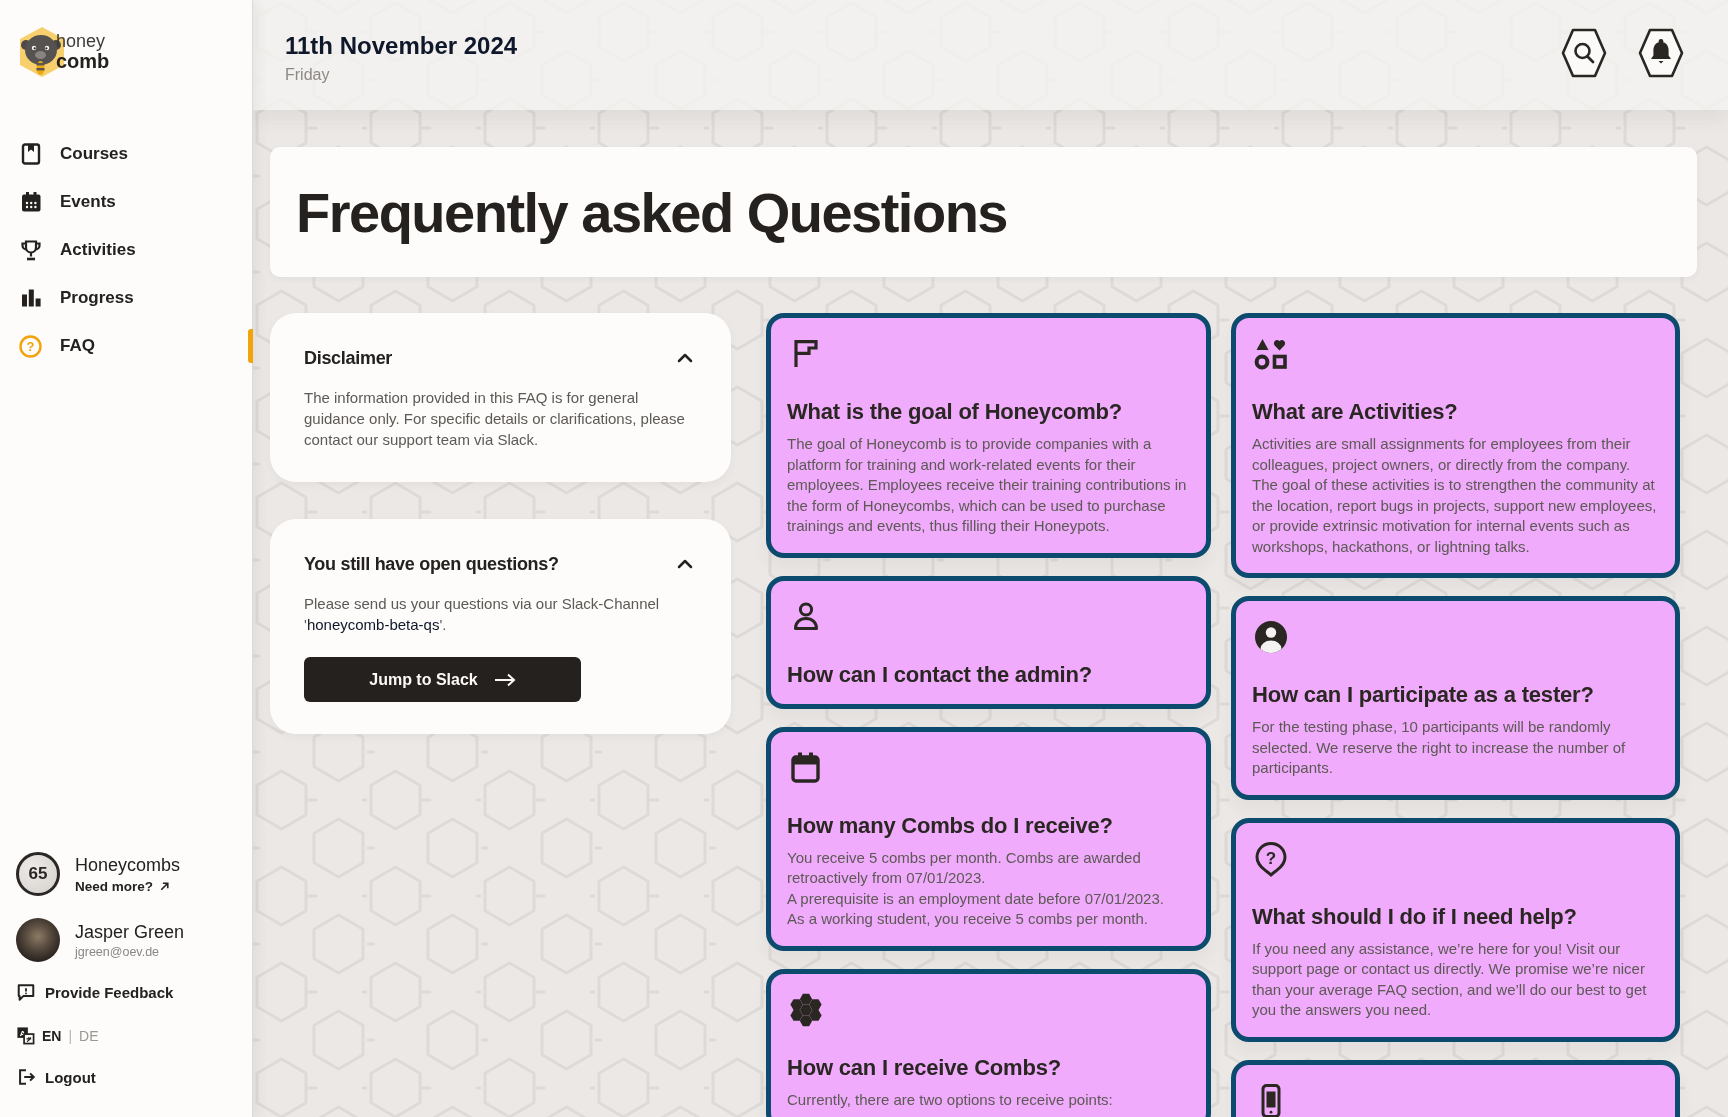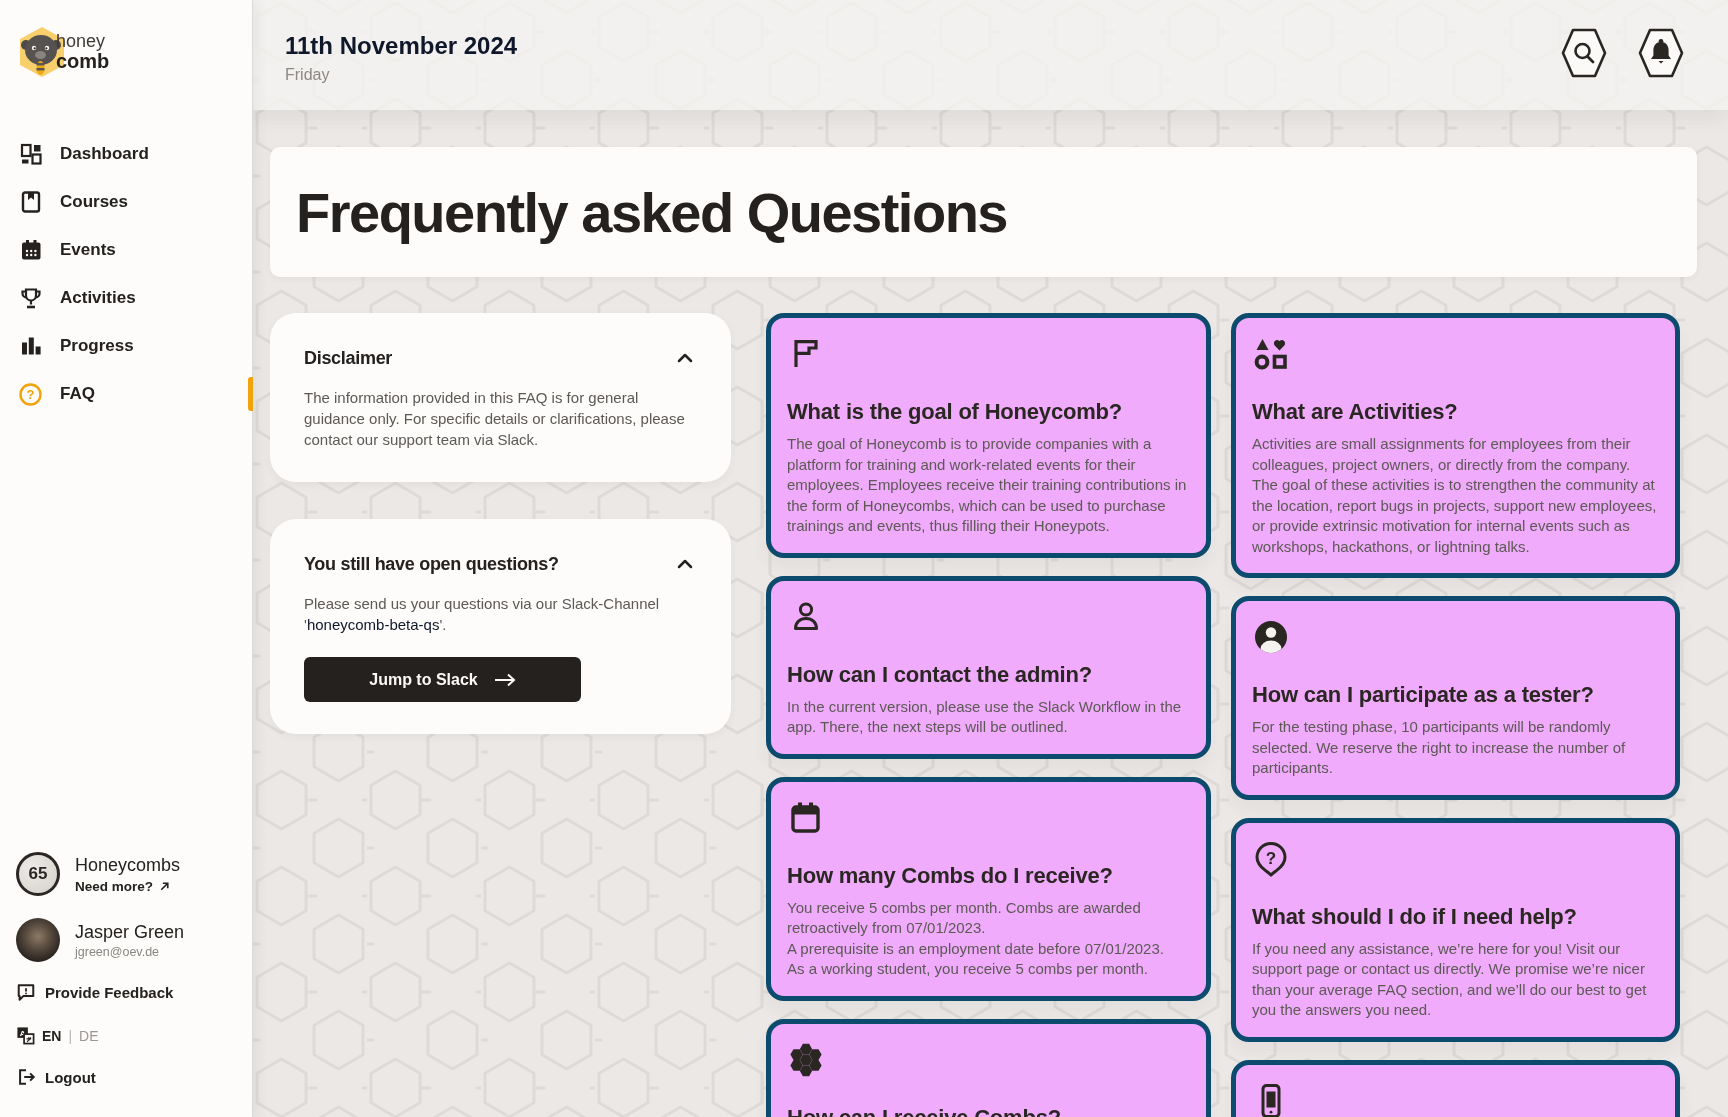--- a/index.html
+++ b/index.html
@@ -105,31 +105,20 @@
       <div class="logo-text">
         <div class="l1">honey</div>
         <div class="l2">comb</div>
       </div>
     </div>
 
     <nav class="nav">
       <div class="nav-item">
         <span class="icon">
           <svg width="24" height="24" viewBox="0 0 24 24">
-            <rect x="3" y="3" width="8.5" height="11" fill="none" stroke="#24211e" stroke-width="2.2"></rect>
-            <rect x="15" y="3" width="6.5" height="6.5" fill="#24211e"></rect>
-            <rect x="3" y="17.5" width="6.5" height="4" fill="#24211e"></rect>
-            <rect x="13.5" y="12.5" width="8" height="9" fill="none" stroke="#24211e" stroke-width="2.2"></rect>
-          </svg>
-        </span>
-        <span class="label">Dashboard</span>
-      </div>
-      <div class="nav-item">
-        <span class="icon">
-          <svg width="24" height="24" viewBox="0 0 24 24">
             <rect x="4" y="2.5" width="16" height="19" rx="2" fill="none" stroke="#24211e" stroke-width="2.4"></rect>
             <polygon points="9,2.5 15,2.5 15,10 12,7.6 9,10" fill="#24211e"></polygon>
           </svg>
         </span>
         <span class="label">Courses</span>
       </div>
       <div class="nav-item">
         <span class="icon">
           <svg width="24" height="24" viewBox="0 0 24 24">
             <rect x="7" y="2" width="3" height="4" fill="#24211e"></rect>
@@ -316,21 +305,20 @@
           </section>
 
           <section class="faq-card">
             <div class="faq-icon">
               <svg width="38" height="38" viewBox="0 0 38 38" fill="none" stroke="#2a2622" stroke-width="3">
                 <circle cx="19" cy="11.5" r="5.6"></circle>
                 <path d="M8.5,30.5 c0,-6.2 4.6,-10 10.5,-10 s10.5,3.8 10.5,10 Z" stroke-linejoin="round"></path>
               </svg>
             </div>
             <h3 class="faq-q">How can I contact the admin?</h3>
-            <p class="faq-a">In the current version, please use the Slack Workflow in the app. There, the next steps will be outlined.</p>
           </section>
 
           <section class="faq-card">
             <div class="faq-icon">
               <svg width="38" height="38" viewBox="0 0 38 38">
                 <rect x="6" y="8" width="25" height="24" rx="3" fill="none" stroke="#2a2622" stroke-width="3.4"></rect>
                 <path d="M6,15.5 V11 a3,3 0 0 1 3,-3 h19 a3,3 0 0 1 3,3 v4.5 Z" fill="#2a2622"></path>
                 <rect x="11" y="3.5" width="4" height="5" fill="#2a2622"></rect>
                 <rect x="22" y="3.5" width="4" height="5" fill="#2a2622"></rect>
               </svg>

